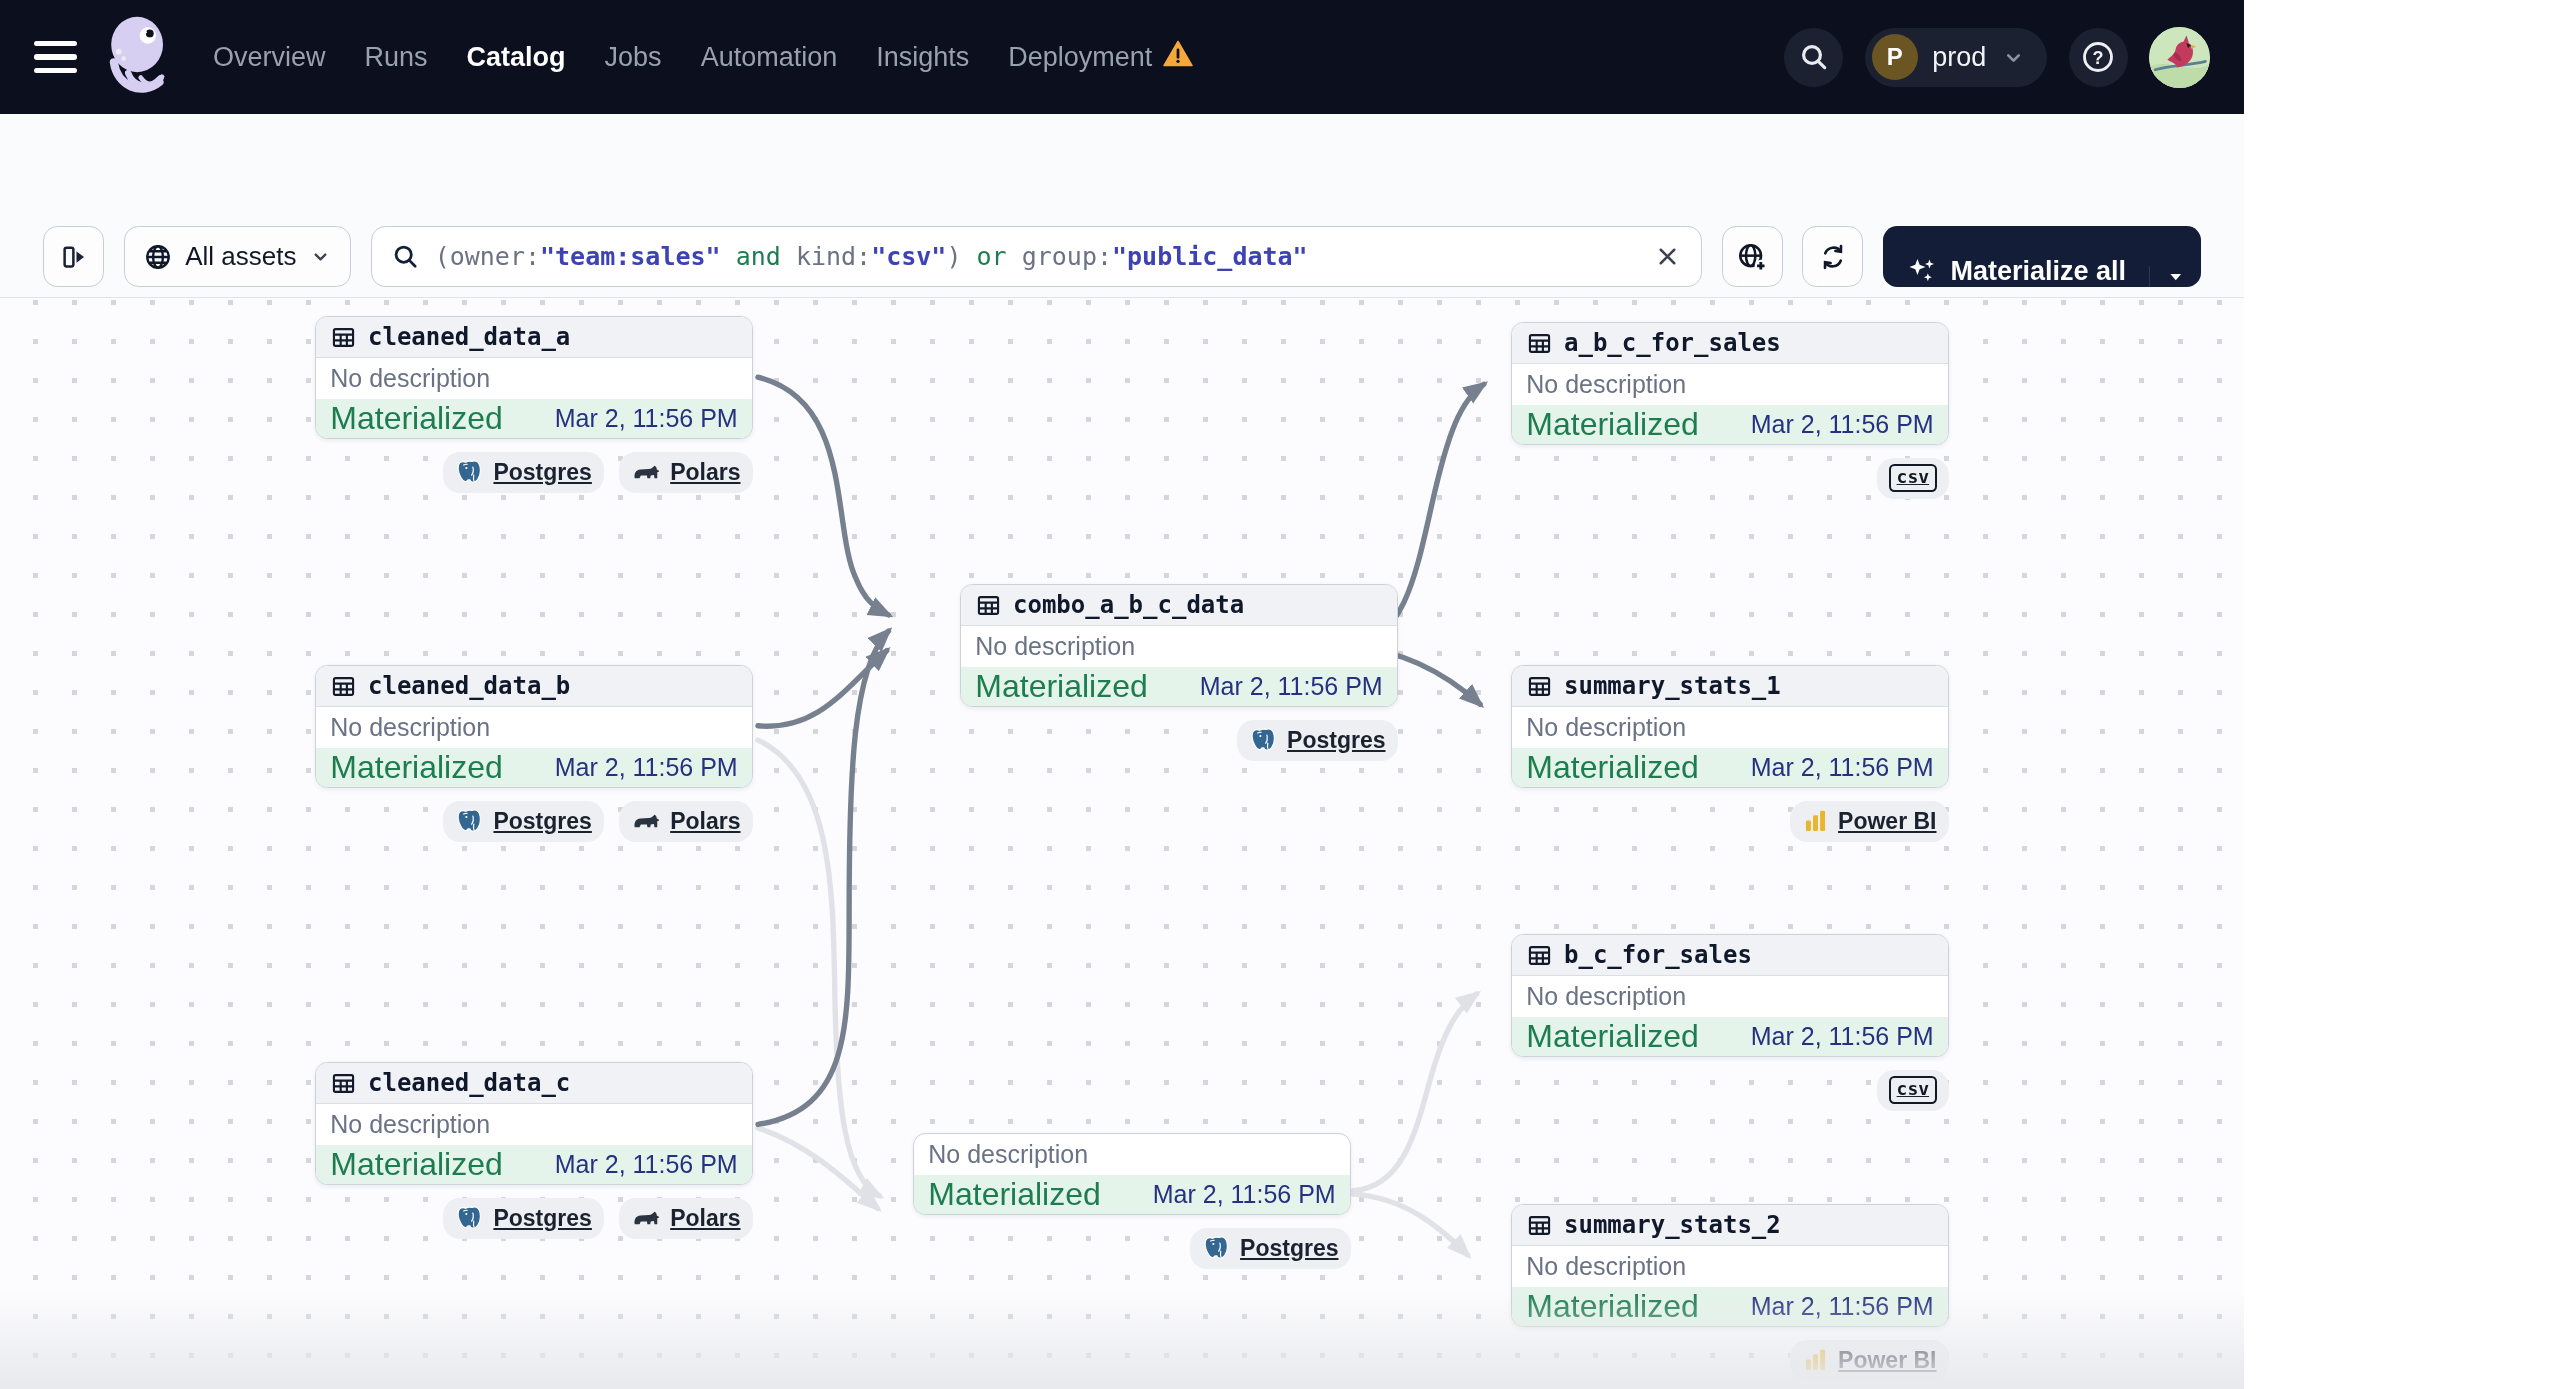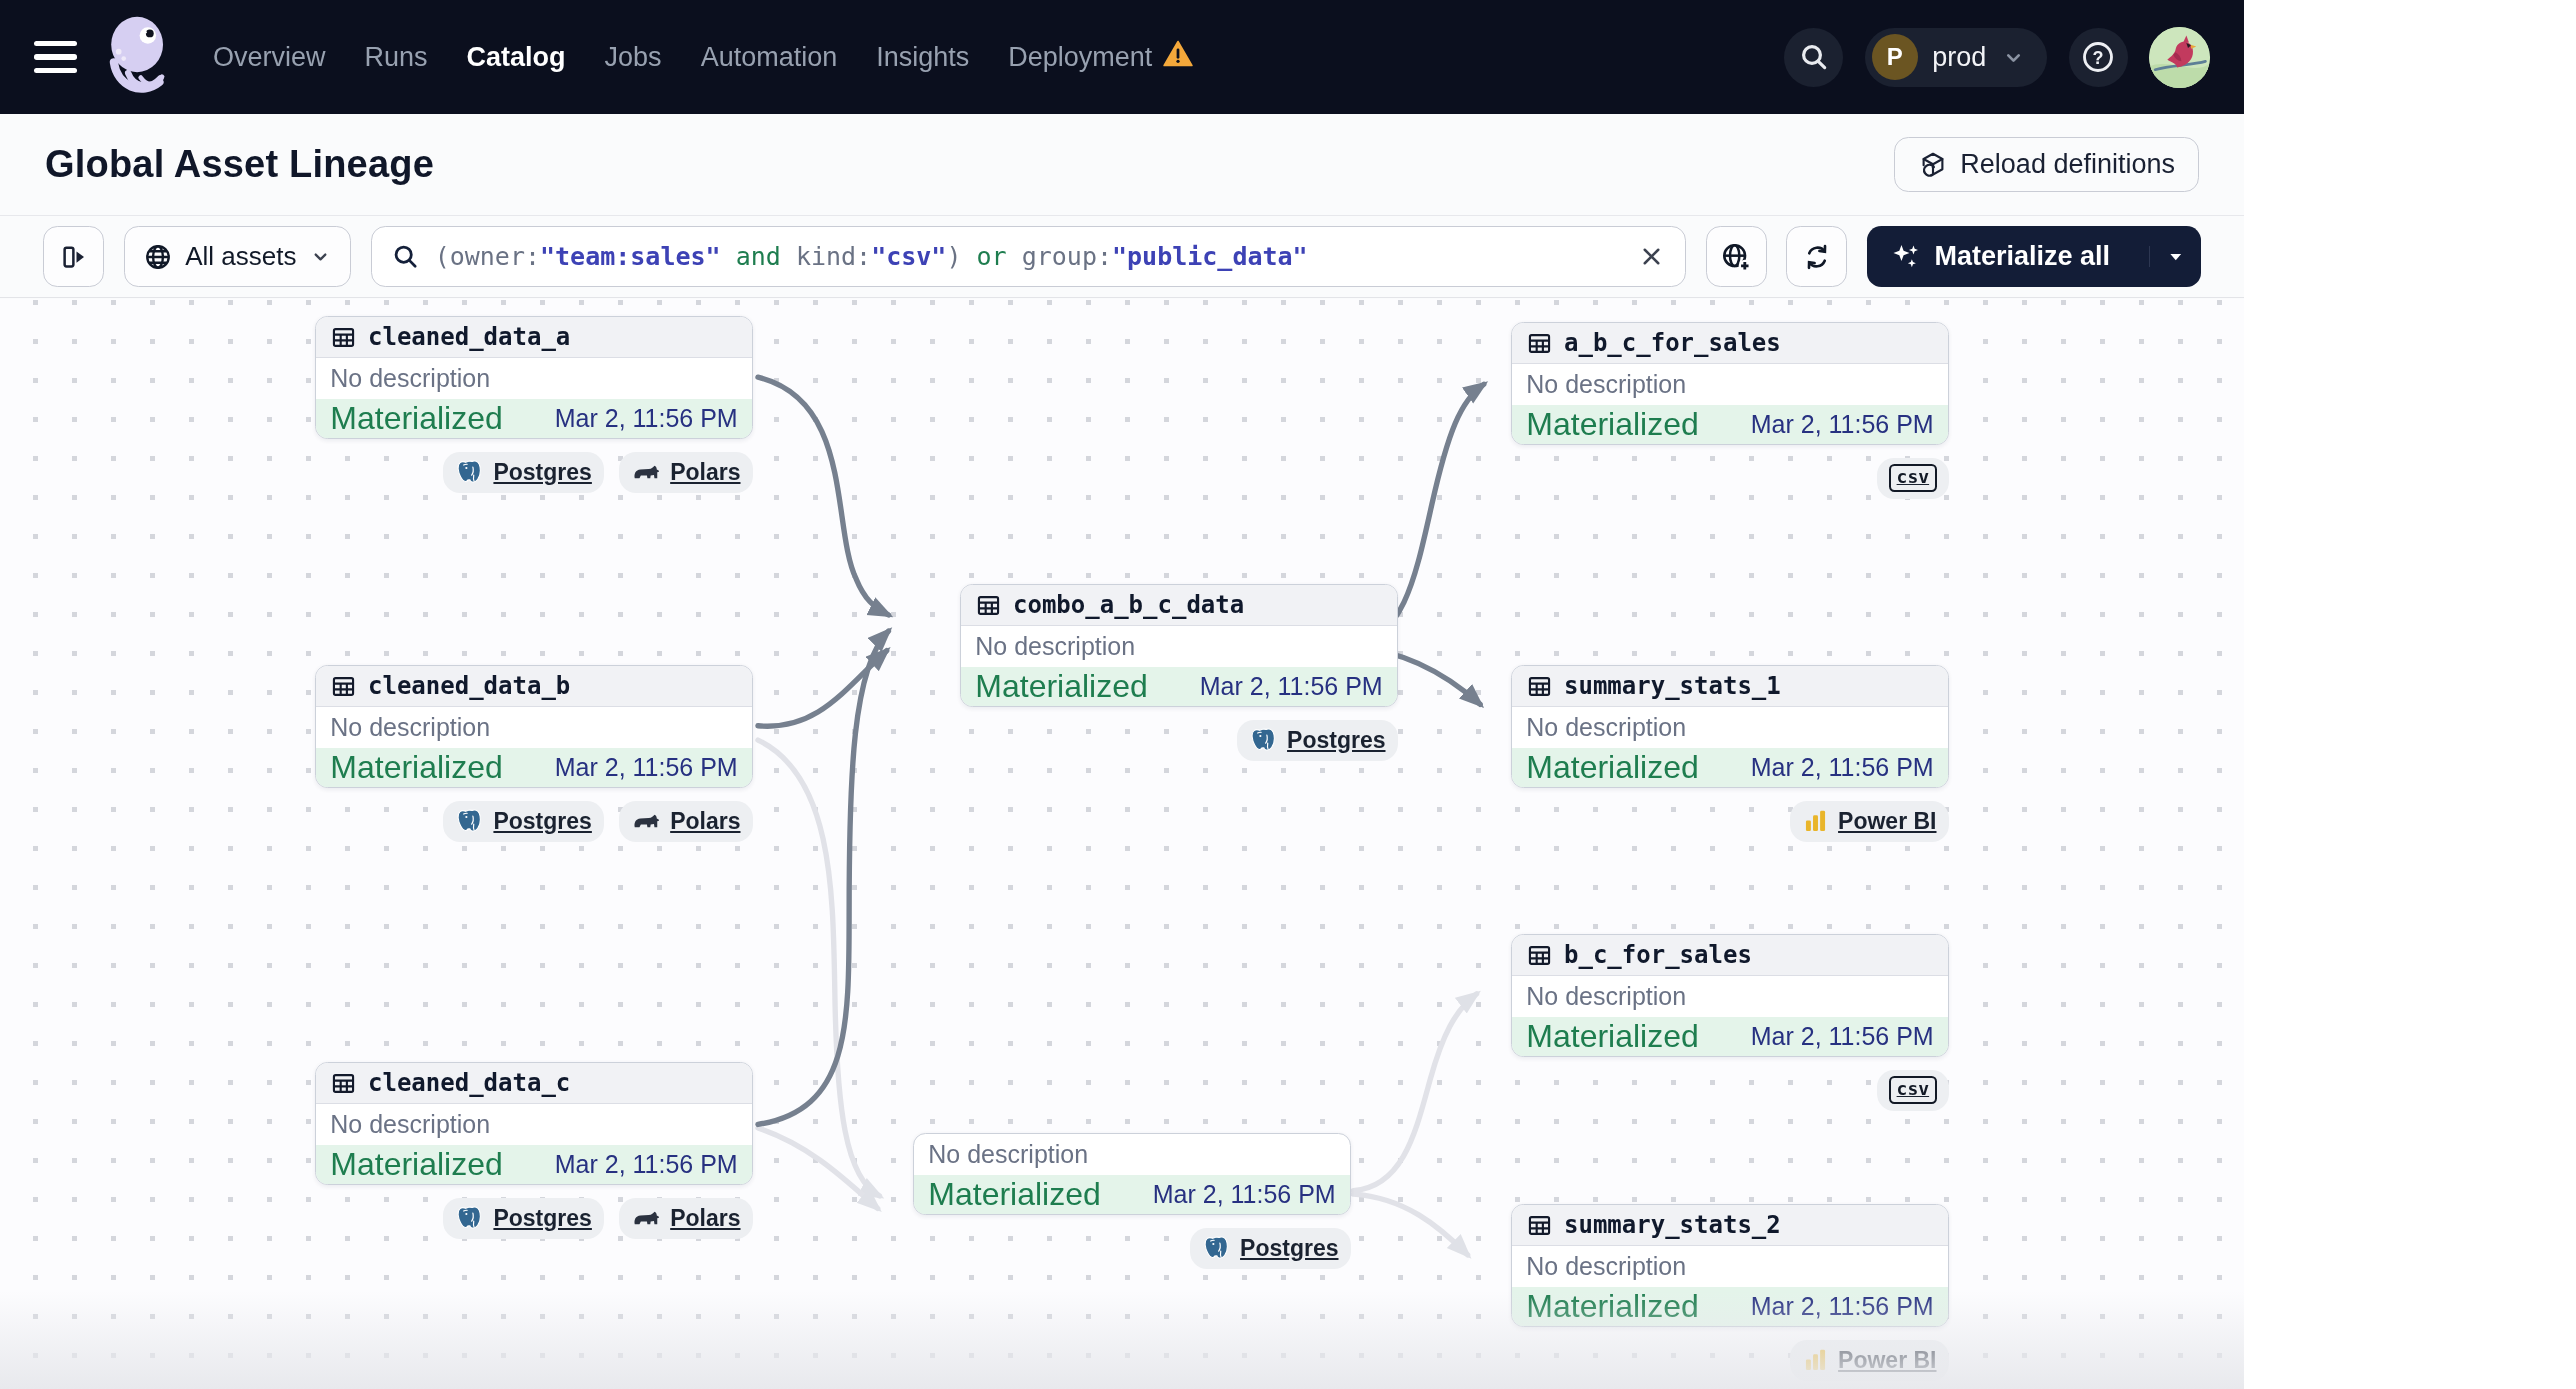--- a/index.html
+++ b/index.html
@@ -43,22 +43,22 @@
               display:flex; align-items:center; justify-content:center; gap:12.5px; padding:0 18px;
               font-size:26px; color:#101827; cursor:pointer; font-family:inherit; }
   .tool-btn.icon-only { width:61px; padding:0; }
   .search-field { flex:1 1 auto; height:61px; border:1.8px solid var(--btn-border,#c9ccd5); border-radius:14.3px;
                   background:#fff; display:flex; align-items:center; gap:14.3px; padding:0 19.7px; cursor:text; }
   .search-query { font-family:"DejaVu Sans Mono", monospace; font-size:25px; white-space:pre; flex:1 1 auto; overflow:hidden; }
   .seg-plain { color:var(--plain-gray,#6a7284); }
   .seg-value { color:var(--value-indigo,#3d42b5); font-weight:bold; }
   .seg-operator { color:var(--operator-green,#1e7d4f); }
   .clear-x { background:none; border:none; cursor:pointer; display:flex; align-items:center; }
-  .materialize { height:61px; border-radius:14.3px; background:var(--accent-btn,#131d37); display:flex; align-items:center;
-                 overflow:hidden; border:none; padding:0; cursor:pointer;gap:16px; }
+  .materialize { height:61px; border-radius:14.3px; background:var(--accent-btn,#131d37); display:flex; align-items:flex-end;
+                 overflow:hidden; border:none; padding:0; cursor:pointer; }
   .materialize-main { display:flex; align-items:center; gap:12.5px; padding:0 23px; color:#fff; font-size:27px;
                       font-weight:bold; background:none; border:none; cursor:pointer; font-family:inherit; }
   .materialize-caret { width:52px; display:flex; align-items:center; justify-content:center;
                        border:none; border-left:1.8px solid #2d3752; background:none; cursor:pointer; }
 
   
   .canvas { position:absolute; top:299px; left:0; width:2576px; height:1090px; background:var(--canvas-bg,#fcfcfe);
             background-image:radial-gradient(#d4d6dc 2.9px, transparent 3px); background-size:39px 39px;
             background-position:16px 23px; }
   .canvas-fade { position:absolute; left:0; bottom:0; width:100%; height:98px;
@@ -177,33 +177,20 @@
           <path d="M23.5 9.5 C20 9.5 18 12 17.5 14.5 C17 17.5 14.5 19.5 12 21.5 C15 23.5 17.5 23.5 18.5 26.5 C22 26 26.5 24 28.3 19.5 C30 15 27.8 10 23.5 9.5 Z" fill="#c23a5e"></path>
           <path d="M22.5 10 L24.5 5.5 L26.2 10.2 Z" fill="#c23a5e"></path>
           <path d="M24.5 10.5 L27.6 12 L25.6 13.8 Z" fill="#241a22"></path>
           <path d="M27.4 11.6 L31 12.8 L27.6 14.3 Z" fill="#e8a63c"></path>
           <path d="M17.2 16.5 C19.5 17.5 21 19.5 21.3 22.5 C19 22.3 16.8 20.5 16 18.2 Z" fill="#a42c50"></path>
         </svg>
       </button>
     </div>
   </header>
 
-  <div class="page-header">
-    <h1 class="page-title">Global Asset Lineage</h1>
-    <button class="reload-btn">
-      <svg width="30" height="30" viewBox="0 0 24 24" fill="none" stroke="#1a2133" stroke-width="1.7" stroke-linejoin="round" stroke-linecap="round">
-        <path d="M12 3 L19.5 7.2 L12 11.4 L4.5 7.2 Z"></path>
-        <path d="M19.5 7.2 V15.4 L12 19.6 V11.4"></path>
-        <path d="M4.5 7.2 V12.2"></path>
-        <path d="M11.4 19.9 A4.3 4.3 0 1 1 12.6 13.6" stroke-width="1.9"></path>
-        <path d="M12.9 11.9 L13 14.3 L10.7 14.1" fill="#1a2133" stroke="none"></path>
-      </svg>
-      <span>Reload definitions</span>
-    </button>
-  </div>
 
   <div class="toolbar">
     <button class="tool-btn icon-only" aria-label="open panel">
       <svg width="30" height="30" viewBox="0 0 24 24" fill="none" stroke="#1a2133" stroke-width="2">
         <rect x="4.5" y="4.5" width="7" height="15" rx="1.5"></rect>
         <path d="M14 7.5 L20 12 L14 16.5 Z" fill="#1a2133" stroke="none"></path>
       </svg>
     </button>
     <button class="tool-btn">
       <svg width="30" height="30" viewBox="0 0 24 24" fill="none" stroke="#101827" stroke-width="1.9">

